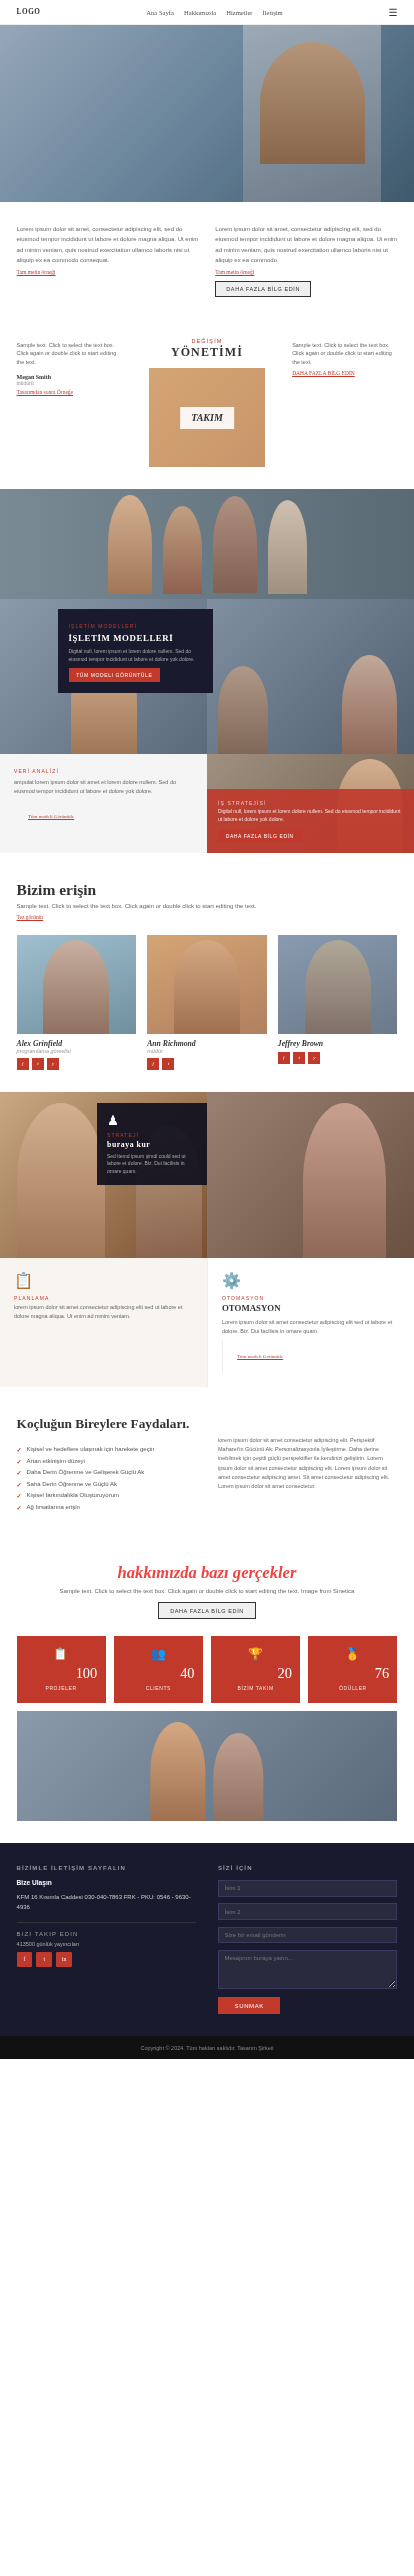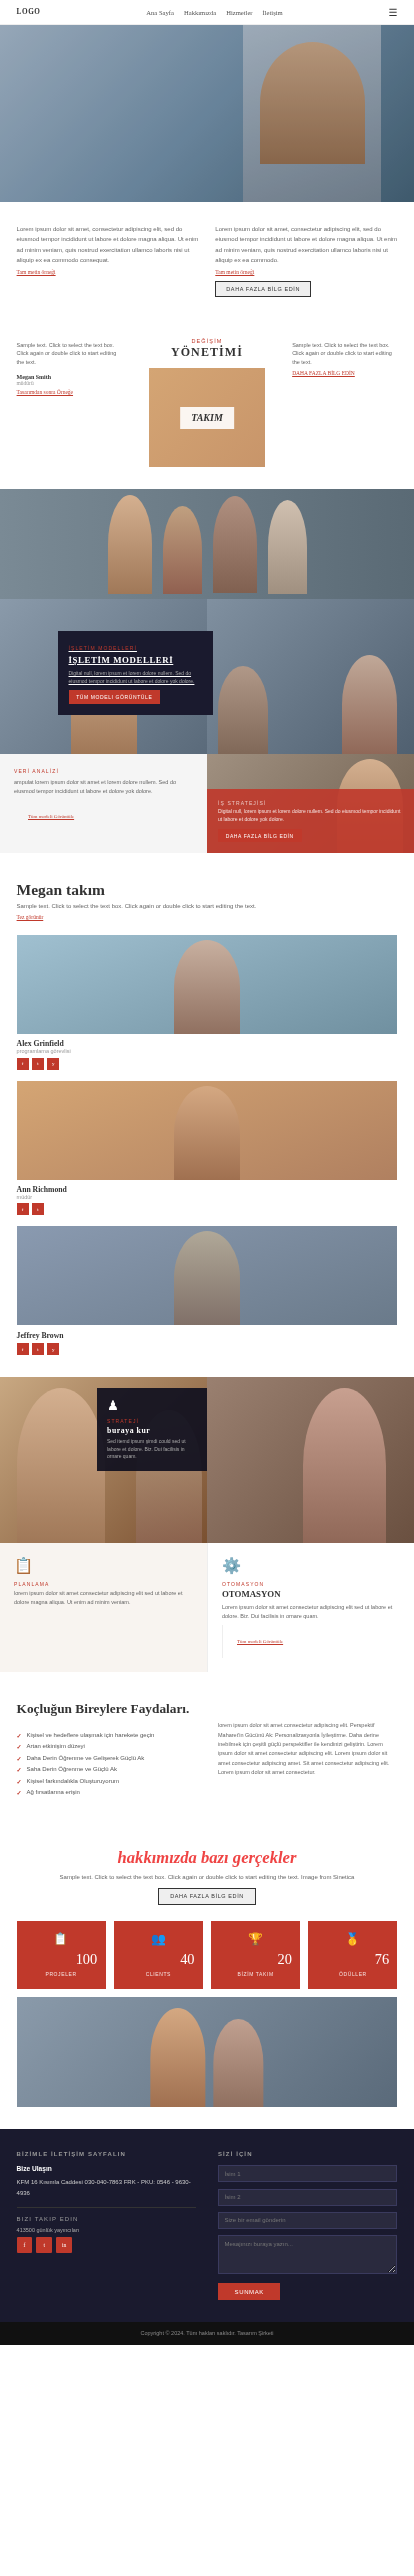--- a/index.html
+++ b/index.html
@@ -42,21 +42,21 @@
     .change-title-box h2 { font-size: 12px; font-weight: bold; color: #333; letter-spacing: 1.1px; }
     .change-img { width: 100%; height: 99px; background: linear-gradient(135deg, #d4a574 0%, #c8956a 100%); position: relative; overflow: hidden; margin-top: 2.8px; }
     .change-right { padding: 11px 0 11px 11px; }
     .change-right p { font-size: 5.5px; line-height: 1.6; color: #666; font-family: Arial, sans-serif; }
     .change-read-more { font-size: 5.5px; color: #c0392b; text-decoration: underline; cursor: pointer; display: block; margin-top: 3.3px; }
 
     
     .biz-section { display: grid; grid-template-columns: 1fr 1fr; position: relative; }
     .biz-left { position: relative; }
     .biz-left-img { width: 100%; height: 155px; background: linear-gradient(135deg, #8a7a6a 0%, #6a5a4a 100%); }
-    .biz-overlay { position: absolute; top: 32px; right: -5.5px; background: #1a1a2e; color: white; padding: 11px; width: 155px; z-index: 2; text-decoration: underline; }
+    .biz-overlay { position: absolute; top: 10px; right: -5.5px; background: #1a1a2e; color: white; padding: 11px; width: 155px; z-index: 2; }
     .biz-overlay .section-tag { font-size: 5px; letter-spacing: 1.1px; color: #c0392b; text-transform: uppercase; font-family: Arial, sans-serif; }
     .biz-overlay h2 { font-size: 8.8px; font-weight: bold; margin: 2.2px 0 4.4px; letter-spacing: 0.6px; }
     .biz-overlay p { font-size: 5px; line-height: 1.6; color: #aaa; font-family: Arial, sans-serif; }
     .biz-btn { display: inline-block; margin-top: 5.5px; background: #c0392b; color: white; padding: 3.9px 7.7px; font-size: 5px; cursor: pointer; letter-spacing: 0.6px; text-transform: uppercase; border: none; }
     .biz-right { }
     .biz-right-img { width: 100%; height: 155px; background: linear-gradient(135deg, #a0b0c0 0%, #7090a0 100%); }
 
     
     .data-strat-section { display: grid; grid-template-columns: 1fr 1fr; gap: 0; }
     .data-box { background: #f5f5f5; padding: 14px; }
@@ -67,21 +67,21 @@
     .strat-img { width: 100%; height: 100%; min-height: 99px; background: linear-gradient(135deg, #c0a080 0%, #8a6040 100%); }
     .strat-overlay { position: absolute; bottom: 0; left: 0; right: 0; background: rgba(192, 57, 43, 0.9); color: white; padding: 11px; }
     .strat-overlay .section-tag { font-size: 5px; letter-spacing: 1.1px; color: rgba(255,255,255,0.7); text-transform: uppercase; font-family: Arial, sans-serif; display: block; margin-bottom: 2.2px; }
     .strat-overlay p { font-size: 5px; line-height: 1.5; color: rgba(255,255,255,0.85); font-family: Arial, sans-serif; }
 
     
     .team-section { padding: 28px 16.6px 16.6px; }
     .team-section h2 { font-size: 15.5px; margin-bottom: 3.3px; }
     .team-intro { font-size: 6px; color: #666; font-family: Arial, sans-serif; margin-bottom: 2.2px; }
     .team-link { font-size: 5.5px; color: #c0392b; text-decoration: underline; cursor: pointer; }
-    .team-grid { display: grid; grid-template-columns: 1fr; gap: 11px; margin-top: 14px; }
+    .team-grid { display: grid; grid-template-columns: 1fr 1fr 1fr; gap: 11px; margin-top: 14px; font-style: italic; }
     .team-member { }
     .member-img { width: 100%; height: 99px; background: linear-gradient(135deg, #c8a882 0%, #a07050 100%); margin-bottom: 5.5px; }
     .member-img.img1 { background: linear-gradient(160deg, #a0c0d0 0%, #7090a0 100%); }
     .member-img.img2 { background: linear-gradient(160deg, #d4a574 0%, #b08060 100%); }
     .member-img.img3 { background: linear-gradient(160deg, #8a9ab0 0%, #6a7a8a 100%); }
     .member-name { font-size: 7.7px; font-weight: bold; color: #333; }
     .member-role { font-size: 5.5px; color: #999; font-family: Arial, sans-serif; margin-bottom: 3.3px; }
     .member-socials { display: flex; gap: 3.3px; }
     .social-icon { width: 12px; height: 12px; background: #c0392b; color: white; font-size: 5px; display: flex; align-items: center; justify-content: center; cursor: pointer; }
 
@@ -264,21 +264,21 @@
         <span class="section-tag">İŞ STRATEJİSİ</span>
         <p>Digital null, lorem ipsum et lorem dolore nullem. Sed do eiusmod tempor incididunt ut labore et dolore yok dolore.</p>
         <button class="biz-btn">DAHA FAZLA BİLG EDİN</button>
       </div>
     </div>
   </div>
 </section>
 
 <section>
   <div class="team-section">
-    <h2>Megan takım</h2>
+    <h2>Bizim erişin</h2>
     <p class="team-intro">Sample text. Click to select the text box. Click again or double click to start editing the text.</p>
     <a class="team-link">Tez görünür</a>
     <div class="team-grid">
       <div class="team-member">
         <div class="member-img img1" style="position:relative;overflow:hidden;">
           <div style="position:absolute;bottom:0;left:50%;transform:translateX(-50%);width:66px;height:94px;background:linear-gradient(180deg,#c8b0a0 0%,#907060 100%);border-radius:50% 50% 0 0;"></div>
         </div>
         <div class="member-name">Alex Grinfield</div>
         <div class="member-role">programlama görevlisi</div>
         <div class="member-socials">

